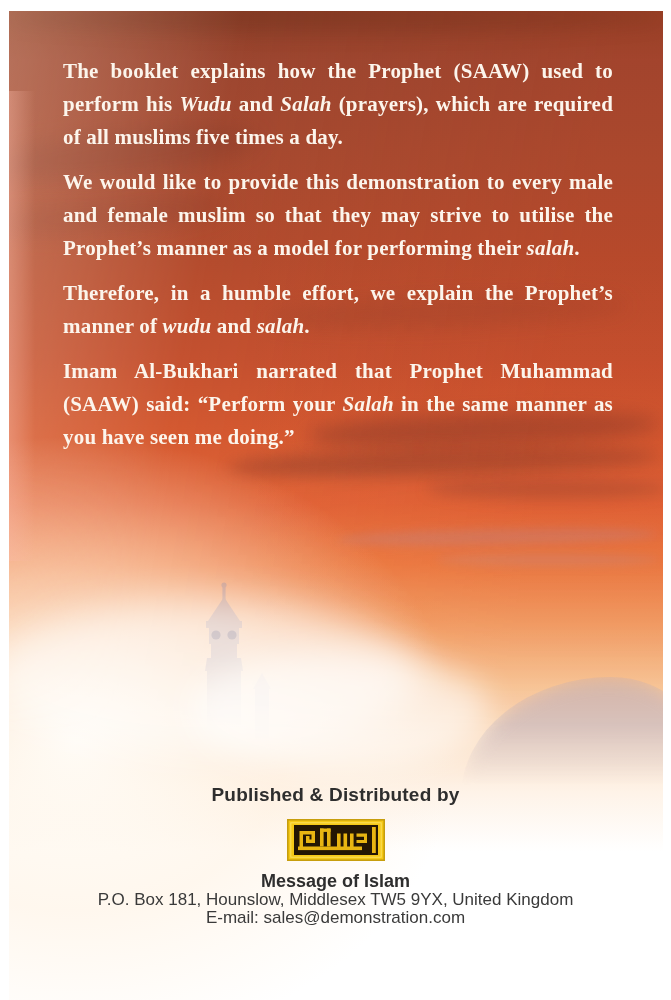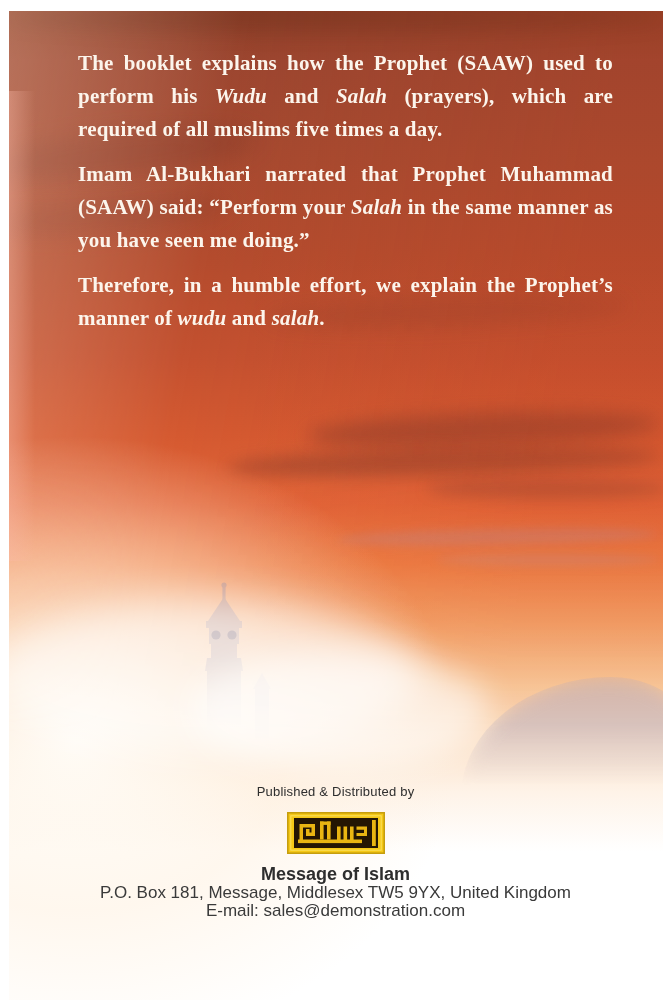--- a/index.html
+++ b/index.html
@@ -43,31 +43,31 @@
   .m2{left:180px;top:640px;width:300px;height:120px;background:rgba(255,255,255,.60);filter:blur(16px);}
 
   .minaret{position:absolute;left:188px;top:570px;width:54px;height:152px;
     -webkit-mask-image:linear-gradient(to bottom,#000 50%,transparent 96%);
             mask-image:linear-gradient(to bottom,#000 50%,transparent 96%);}
   .minaret2{position:absolute;left:242px;top:662px;width:22px;height:76px;opacity:.5;
     -webkit-mask-image:linear-gradient(to bottom,#000 30%,transparent 90%);
             mask-image:linear-gradient(to bottom,#000 30%,transparent 90%);}
 
   
-  .cover-text{position:absolute;left:54px;right:50px;top:36px;margin-left:15px;}
+  .cover-text{position:absolute;left:54px;right:50px;top:44px;}
   .cover-para{
     margin:0 0 12px 0;
     font-family:"Liberation Serif",serif;font-weight:bold;
     font-size:21px;line-height:33px;letter-spacing:.2px;
     color:#fcf5ec;text-align:justify;}
   .cover-para i{font-style:italic;}
 
   
   .footer{position:absolute;left:0;right:0;top:784px;text-align:center;color:#333333;}
-  .pub-heading{font-size:13px;font-weight:normal;letter-spacing:.2px;color:#2e2e2e;}
+  .pub-heading{font-size:19px;font-weight:bold;letter-spacing:.2px;color:#2e2e2e;}
   .logo-wrap{margin:13px auto 11px auto;width:98px;height:42px;}
   .pub-name{font-size:18px;font-weight:bold;color:#2e2e2e;line-height:19px;}
   .pub-line{font-size:17px;line-height:17.5px;color:#3a3a3a;white-space:pre-wrap;}
 </style>
 </head>
 <body>
 
 <div class="page">
 
   <div class="cover">
@@ -106,22 +106,23 @@
         <rect x="4" y="16" width="14" height="60"></rect>
       </g>
     </svg>
 
     <div class="cloud m1"></div>
     <div class="cloud m2"></div>
     <div class="cloud hill"></div>
 
     <div class="cover-text">
         <p class="cover-para"><span>The booklet explains how the Prophet (SAAW) used to perform his </span><i>Wudu</i><span> and </span><i>Salah</i><span> (prayers), which are required of all muslims five times a day.</span></p>
+        <p class="cover-para"><span>We would like to provide this demonstration to every male and female muslim so that they may strive to utilise the Prophet’s manner as a model for performing their </span><i>salah</i><span>.</span></p>
+        <p class="cover-para"><span>Therefore, in a humble effort, we explain the Prophet’s manner of </span><i>wudu</i><span> and </span><i>salah</i><span>.</span></p>
         <p class="cover-para"><span>Imam Al-Bukhari narrated that Prophet Muhammad (SAAW) said: “Perform your </span><i>Salah</i><span> in the same manner as you have seen me doing.”</span></p>
-        <p class="cover-para"><span>Therefore, in a humble effort, we explain the Prophet’s manner of </span><i>wudu</i><span> and </span><i>salah</i><span>.</span></p>
       </div>
   </div>
 
   <div class="footer">
     <div class="pub-heading">Published &amp; Distributed by</div>
 
     <div class="logo-wrap">
       <svg viewBox="0 0 98 42" width="98" height="42" xmlns="http://www.w3.org/2000/svg">
         <rect x="0.8" y="0.8" width="96.4" height="40.4" fill="#f5c816" stroke="#c79e0d" stroke-width="1.6"></rect>
         <rect x="3.8" y="3.8" width="90.4" height="34.4" fill="none" stroke="#fde878" stroke-width="1" opacity="0.75"></rect>
@@ -135,17 +136,17 @@
           <rect x="50" y="14.5" width="3.6" height="13.5"></rect>
           <rect x="56.5" y="14.5" width="3.6" height="13.5"></rect>
           <rect x="63" y="14.5" width="3.6" height="13.5"></rect>
           <path d="M69.5 14.5 L80 14.5 L80 24 L69.5 24 L69.5 21 L77 21 L77 17.8 L69.5 17.8 Z"></path>
           <rect x="85" y="8" width="3.8" height="26"></rect>
         </g>
       </svg>
     </div>
 
     <div class="pub-name">Message of Islam</div>
-    <div class="pub-line">P.O. Box 181, Message, Middlesex TW5 9YX, United Kingdom</div>
+    <div class="pub-line">P.O. Box 181, Hounslow, Middlesex TW5 9YX, United Kingdom</div>
     <div class="pub-line">E-mail: sales@demonstration.com</div>
   </div>
 
 </div>
 
 </body></html>

